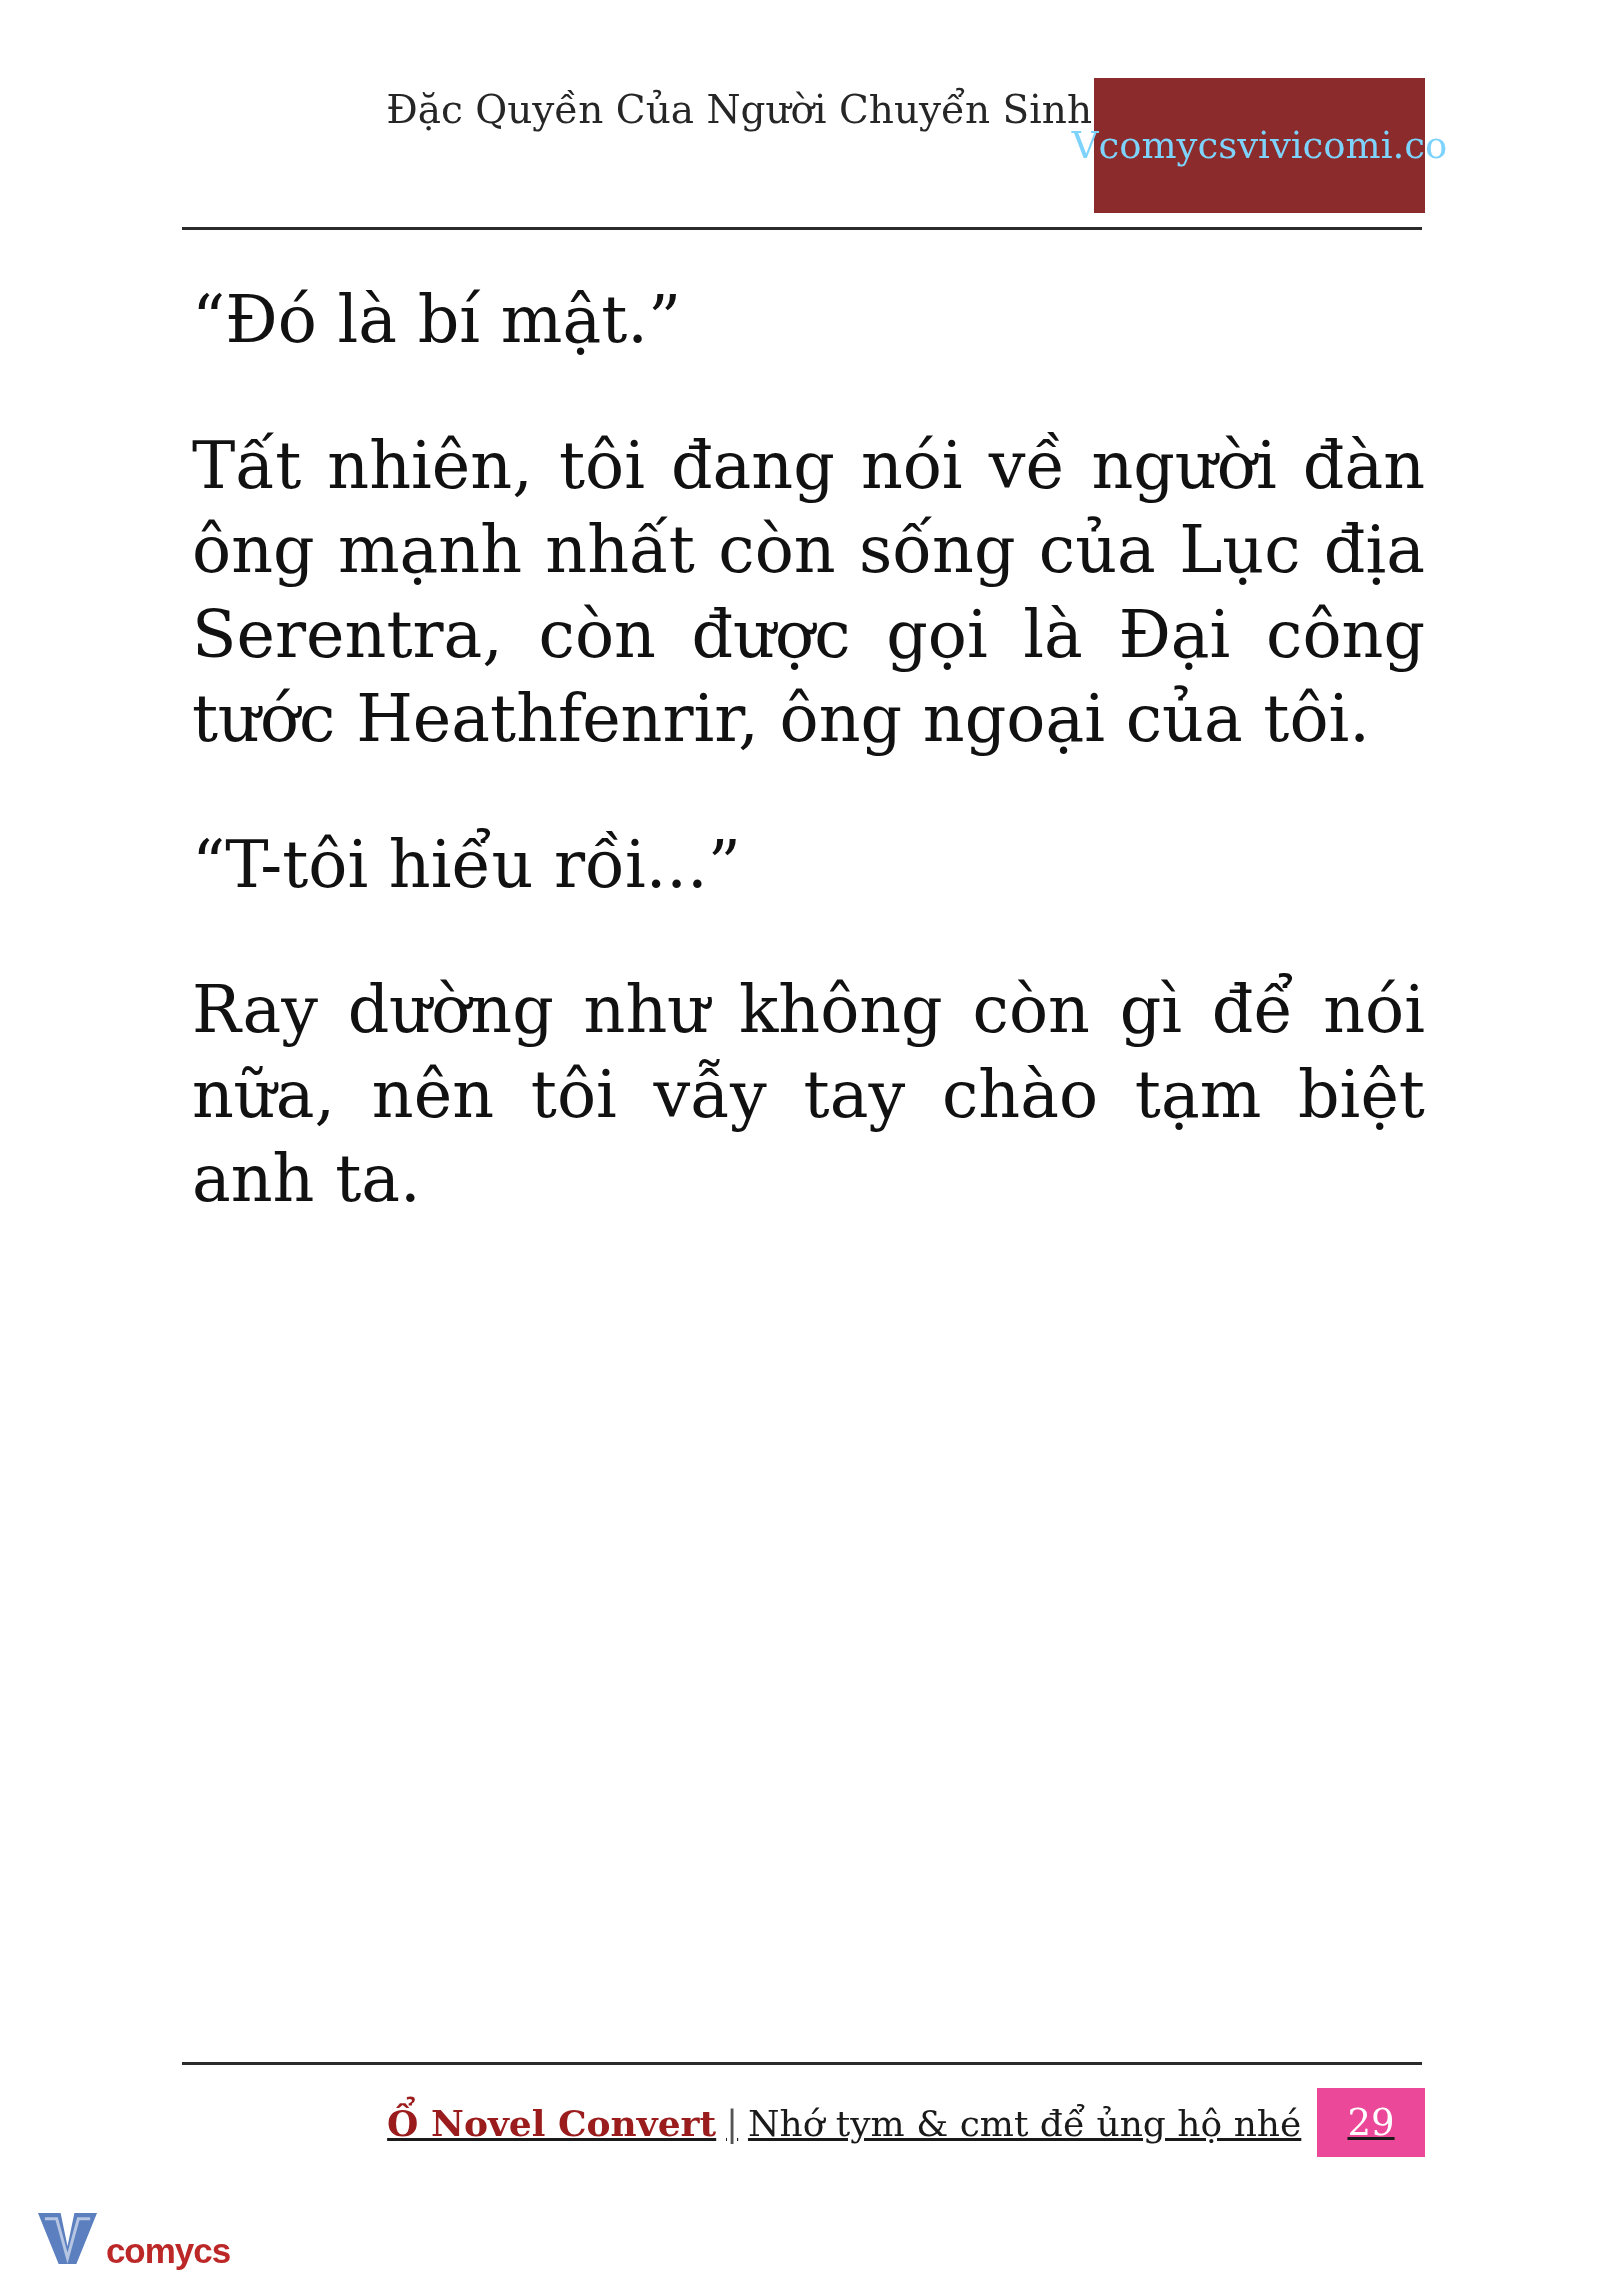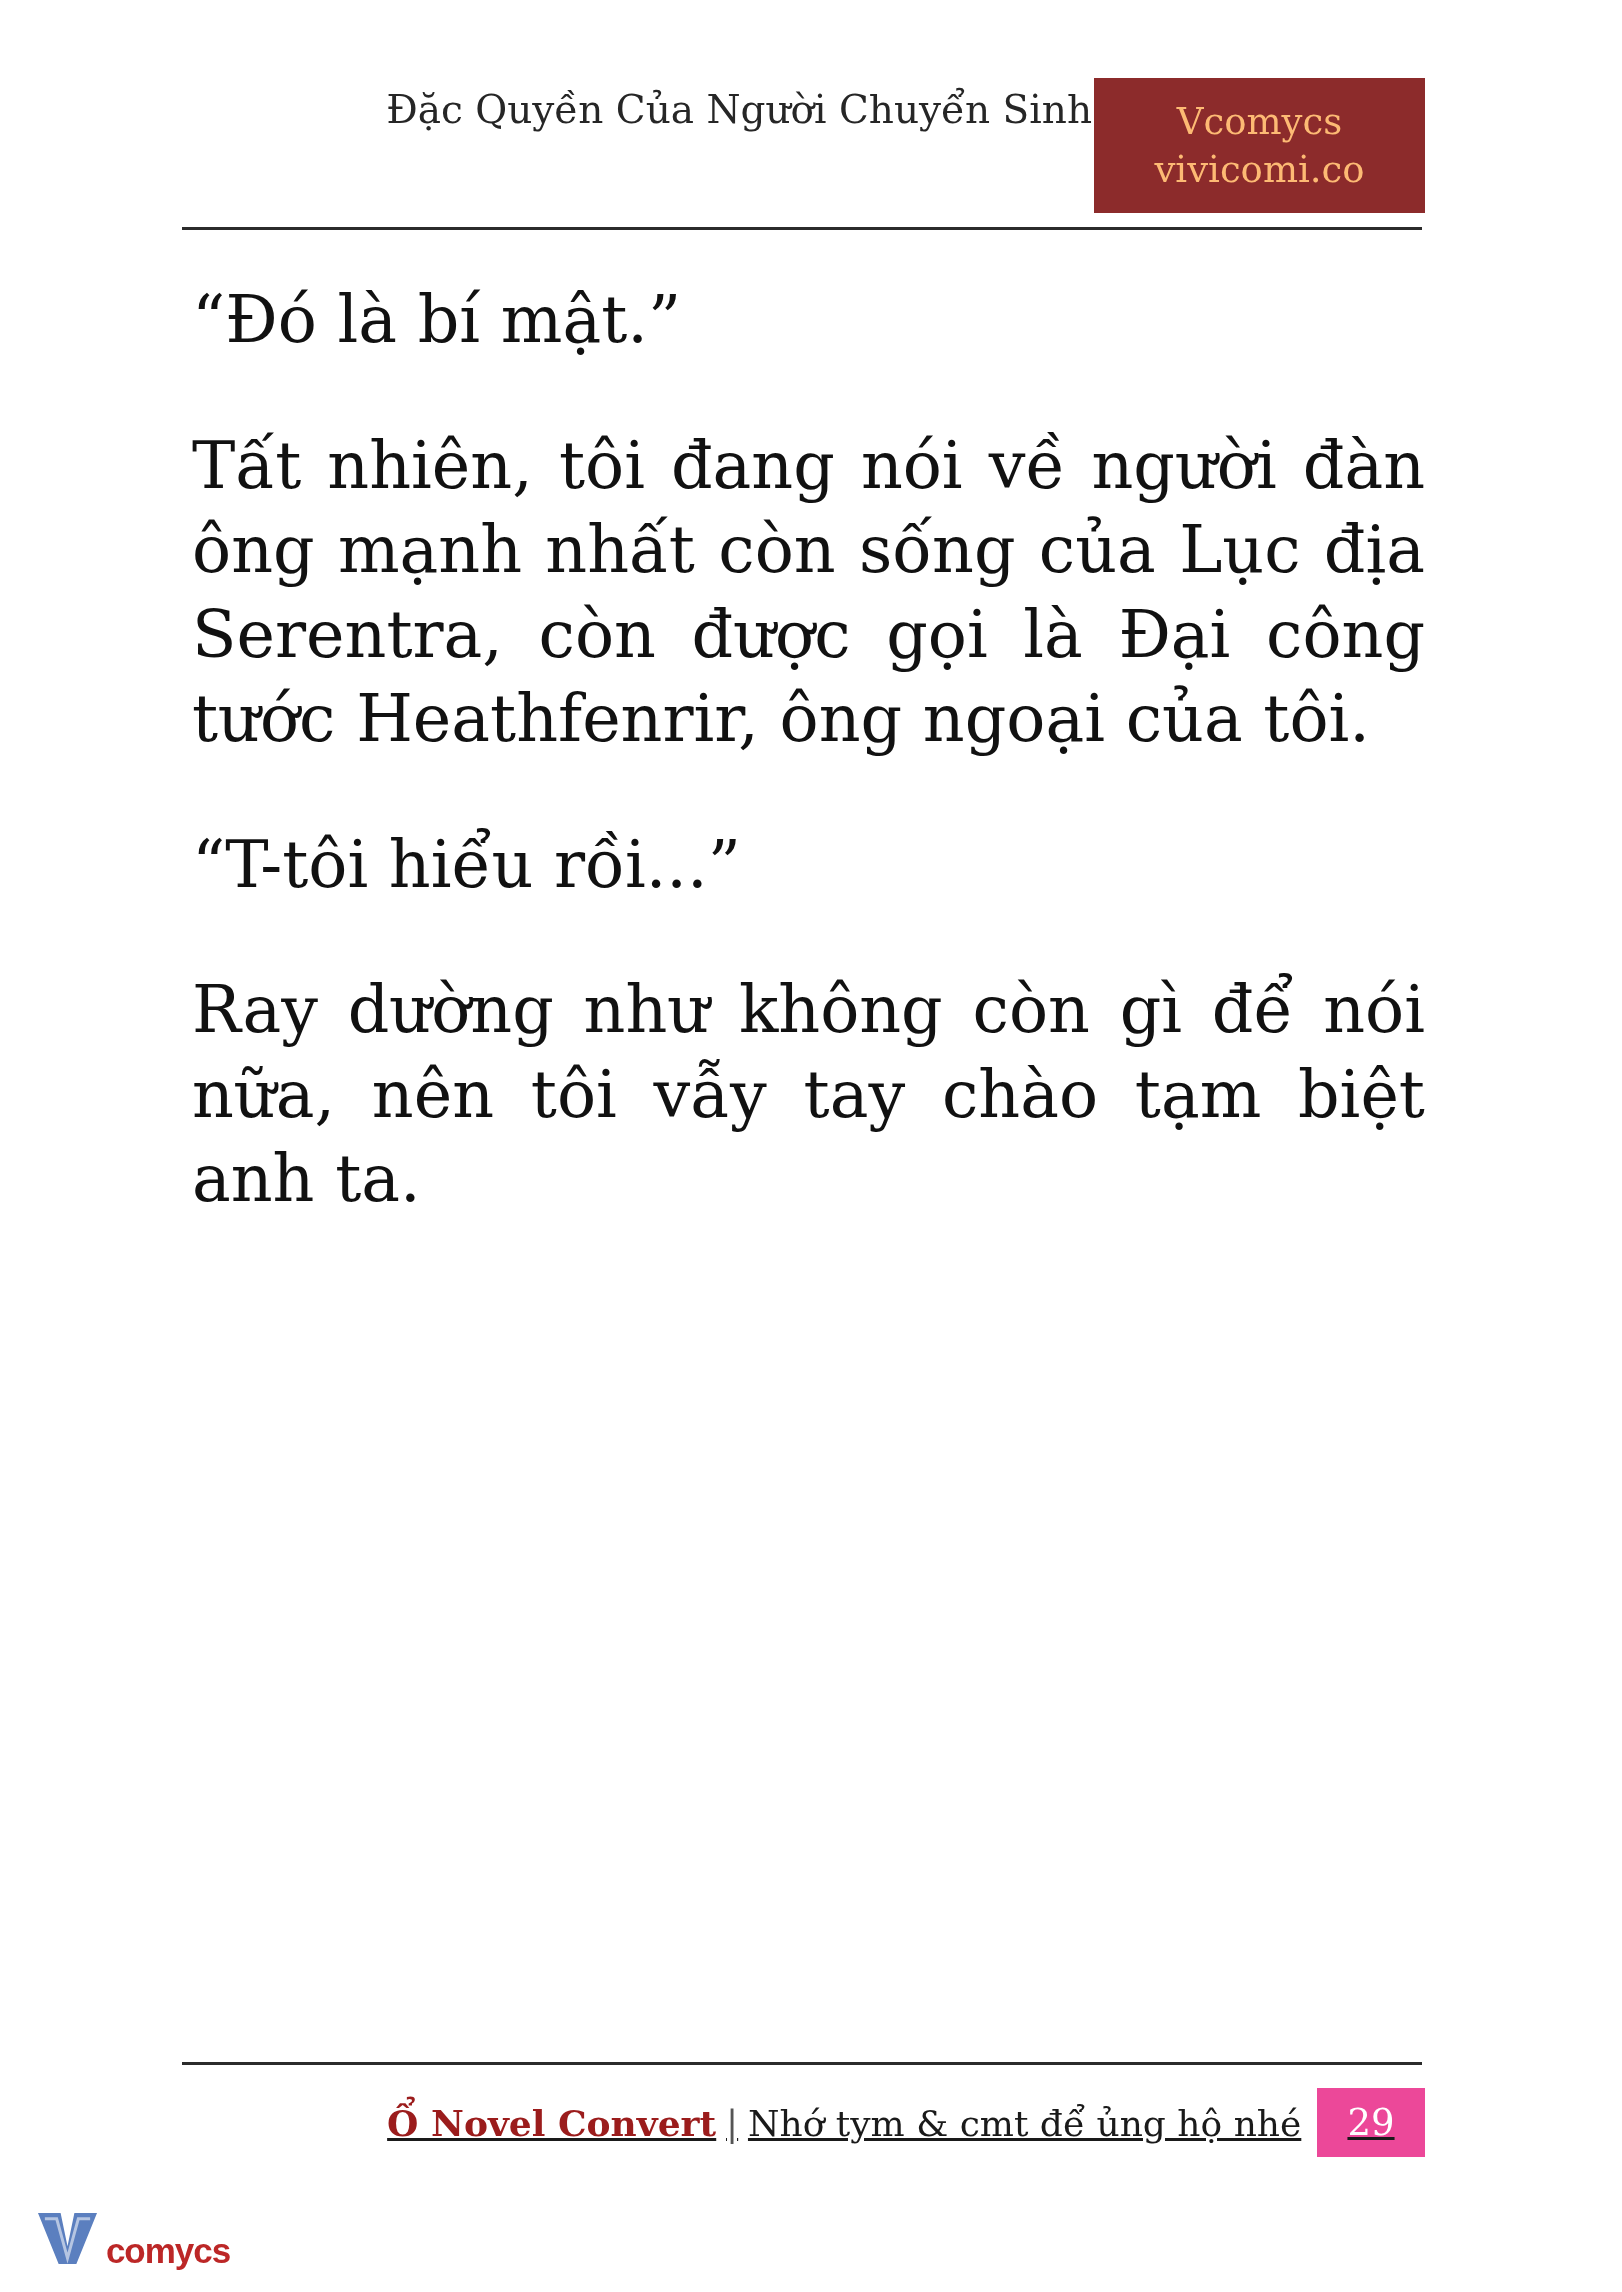--- a/index.html
+++ b/index.html
@@ -42,23 +42,22 @@
     white-space: nowrap;
     font-family: "DejaVu Serif", serif;
   }
   .header-badge {
     position: absolute;
     right: 0px;
     top: -3.9px;
     width: 331px;
     height: 135px;
     background: #8c2b2b;
-    color: #fdba74;
-    display: flex;
-    flex-direction: column;
+    color: #7dd3fc;
+    display: flex;
     align-items: center;
     justify-content: center;
     line-height: 1.28;
   }
   .header-badge div {
     font-size: 37px;
     font-family: "DejaVu Serif", serif;
   }
   .header-rule {
     position: absolute;

